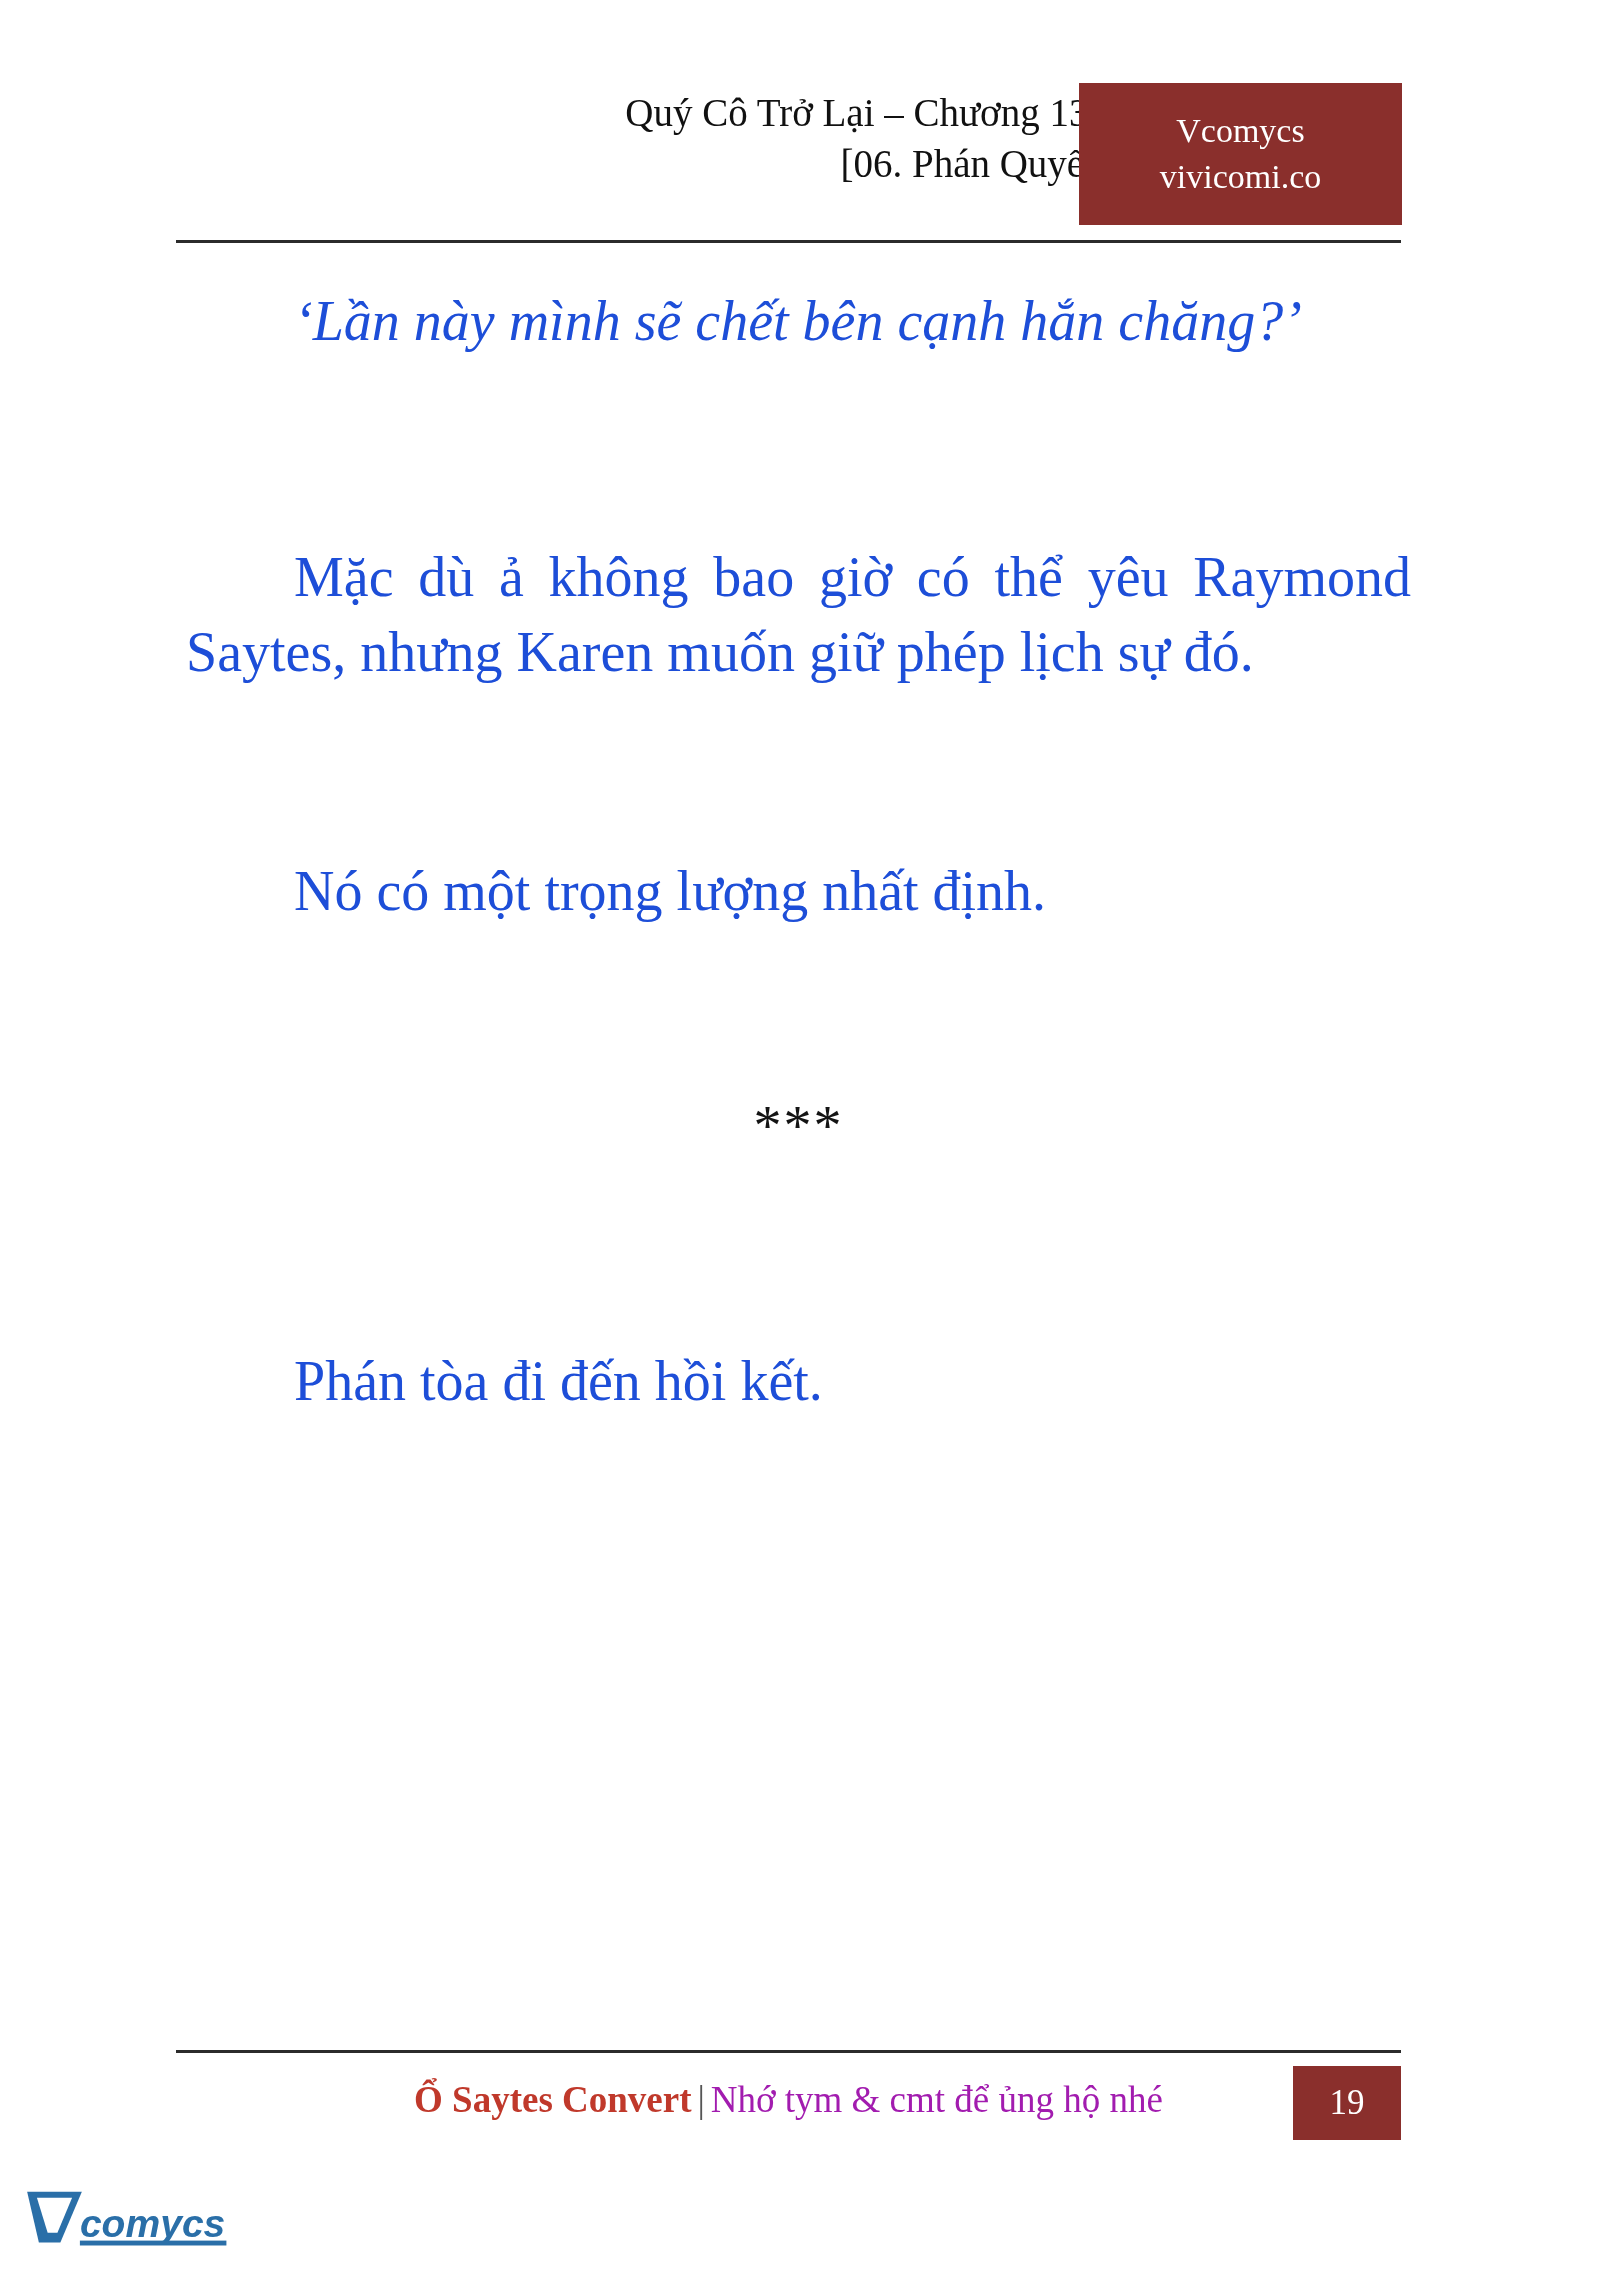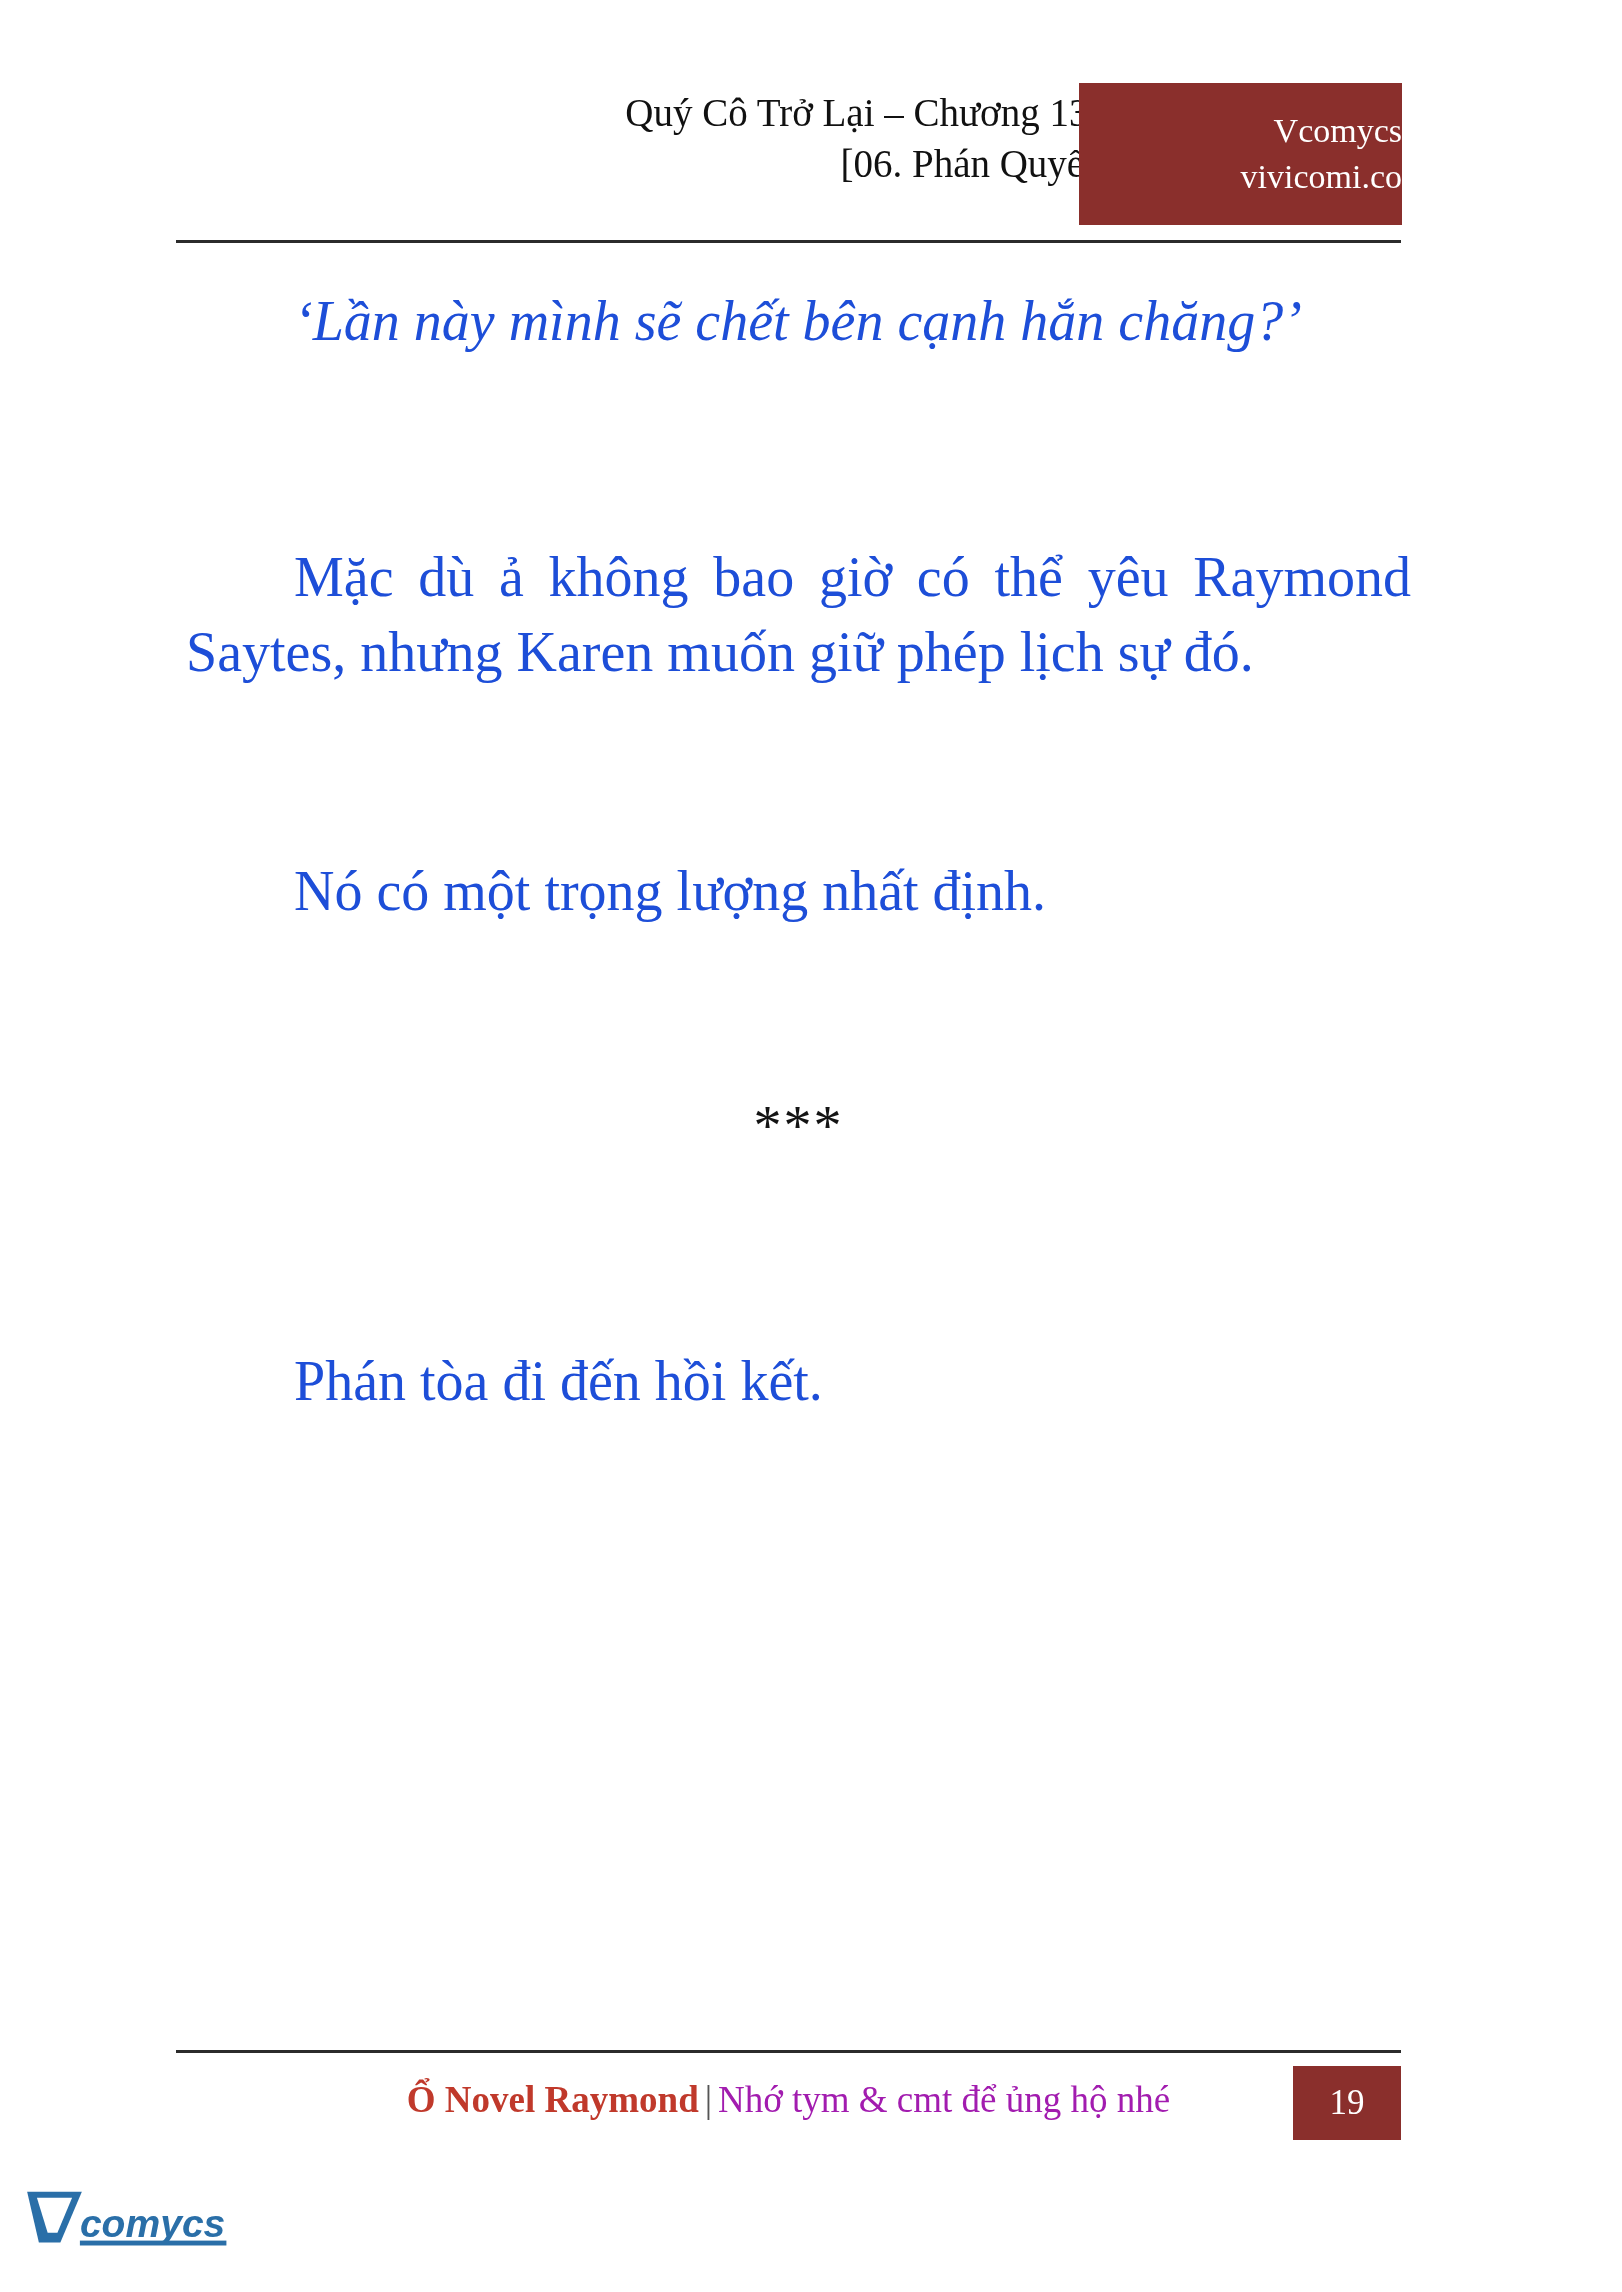--- a/index.html
+++ b/index.html
@@ -46,21 +46,21 @@
   .header-badge {
     position: absolute;
     right: 29px;
     top: -4.9px;
     width: 323px;
     height: 142px;
     background: #8a2f2c;
     color: #ffffff;
     display: flex;
     flex-direction: column;
-    align-items: flex-end;
+    align-items: center;
     justify-content: center;
     font-size: 34px;
     line-height: 1.35;
   }
   .header-rule {
     position: absolute;
     left: 176px;
     top: 240px;
     width: 1225px;
     height: 2.9px;
@@ -184,21 +184,21 @@
     <p class="para nofill">Nó có một trọng lượng nhất định.</p>
     <div class="spacer-md"></div>
     <p class="stars">***</p>
     <div class="spacer-xl"></div>
     <p class="para nofill">Phán tòa đi đến hồi kết.</p>
   </div>
 
   <div class="footer-rule"></div>
   <div class="footer">
     <div class="footer-center">
-      <span class="footer-brand">Ổ Novel Raymond</span><span class="footer-sep">|</span><span class="footer-note">Nhớ tym &amp; cmt để ủng hộ nhé</span>
+      <span class="footer-brand">Ổ Saytes Convert</span><span class="footer-sep">|</span><span class="footer-note">Nhớ tym &amp; cmt để ủng hộ nhé</span>
     </div>
     <div class="page-number">19</div>
   </div>
 
   <div class="logo">
     <svg width="235" height="84" viewBox="0 0 240 86" xmlns="http://www.w3.org/2000/svg" aria-hidden="true">
       <polygon points="6,10 62,10 40,62 18,62" fill="#2a6fa8"></polygon>
       <polygon points="16,16 52,16 37,52 27,52" fill="#ffffff"></polygon>
       <text x="60" y="56" font-family="Liberation Sans, sans-serif" font-size="40" font-weight="bold" fill="#2a6fa8">comycs</text>
       <rect x="60" y="60" width="150" height="5" fill="#2a6fa8"></rect>

